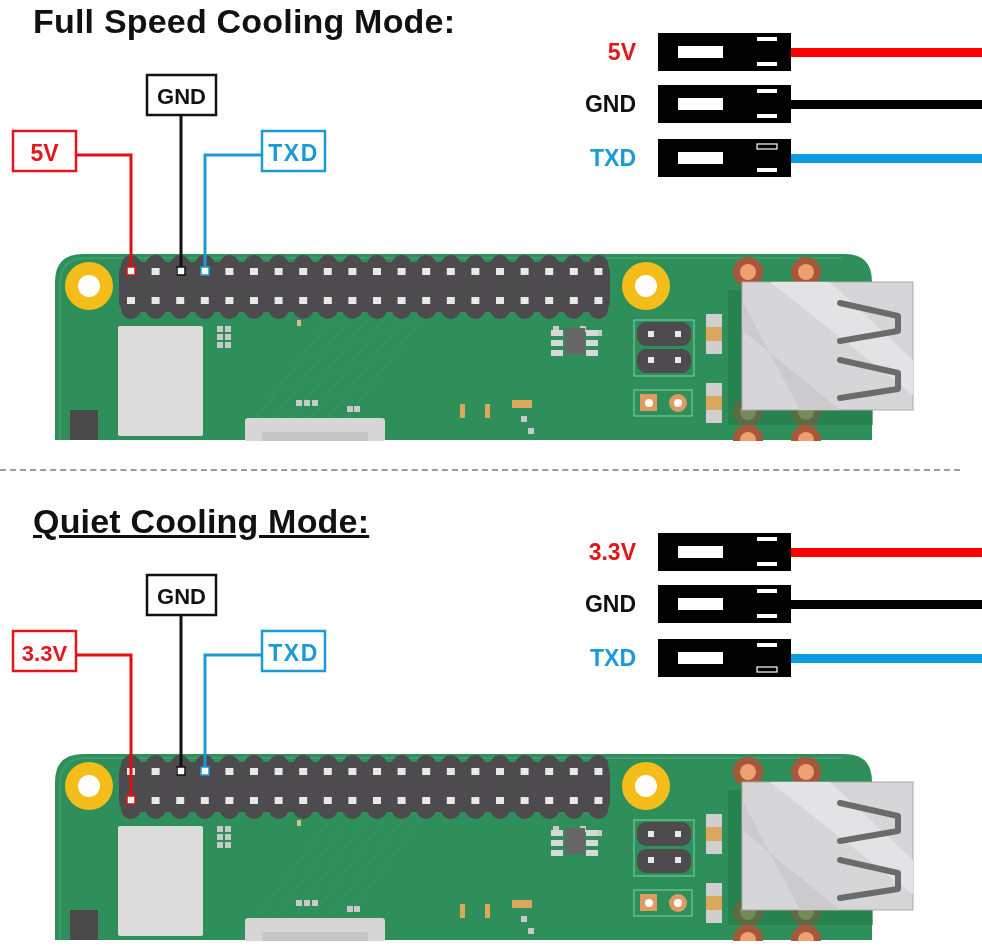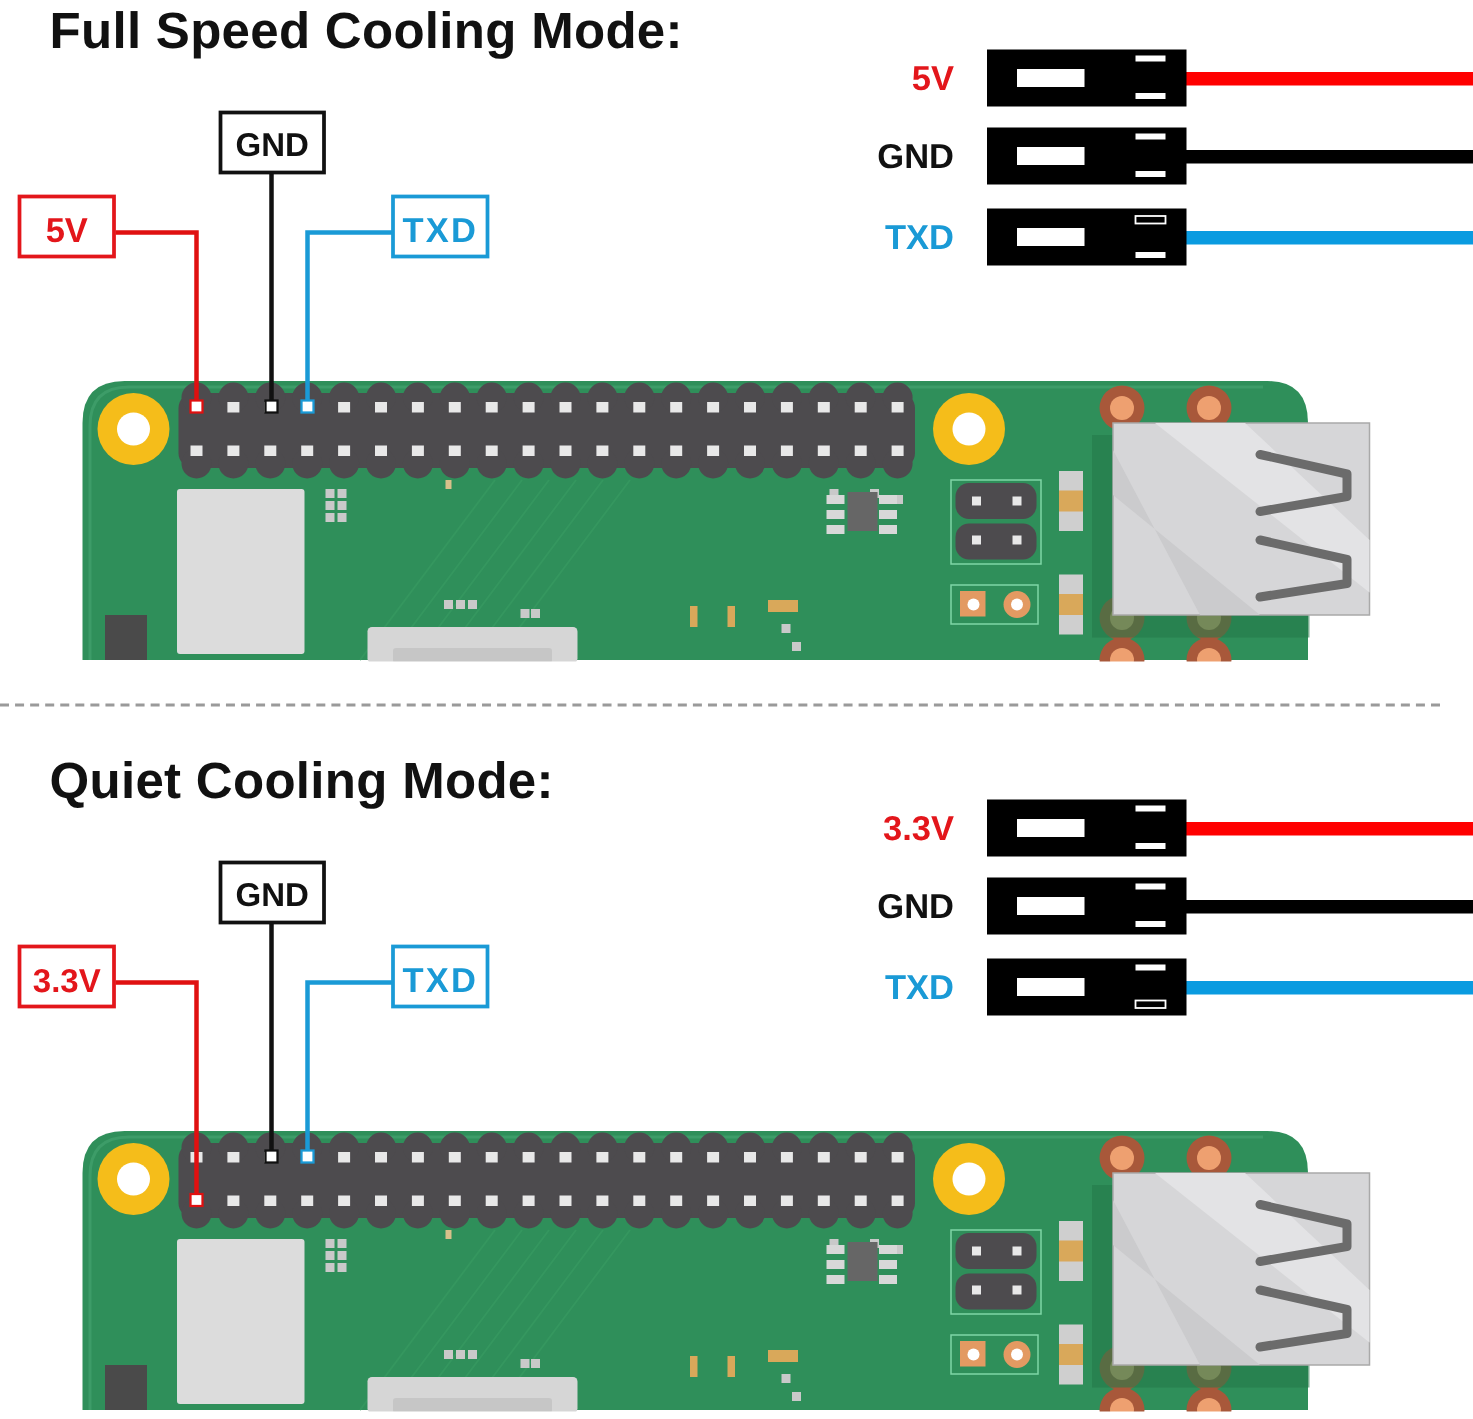--- a/index.html
+++ b/index.html
@@ -3,21 +3,21 @@
 <meta charset="utf-8">
 <style>
   html, body { margin: 0; padding: 0; background: #ffffff; }
   body { width: 982px; height: 946px; position: relative; overflow: hidden;
          font-family: "Liberation Sans", "DejaVu Sans", sans-serif; }
   .section { position: absolute; left: 0; width: 982px; height: 450px; }
   .section.s1 { top: 0; }
   .section.s2 { top: 500px; }
   .title { position: absolute; left: 12px; top: 2px; font-size: 34px; font-weight: bold;
            color: #111; letter-spacing: 0.2px; white-space: nowrap; margin-left: 21px; }
-  .s2 .title { top: 2px; }
+  .s2 .title { top: 2px; text-decoration: underline; }
   svg.diagram { position: absolute; left: 0; top: 0; }
   .divider { position: absolute; left: 0; top: 469px; width: 960px; height: 0;
              border-top: 2px dashed #9a9a9a; }
 </style>
 </head>
 <body>
 
 <div class="section s1">
   <svg class="diagram" width="982" height="450" viewBox="0 0 982 450">
       <g>

